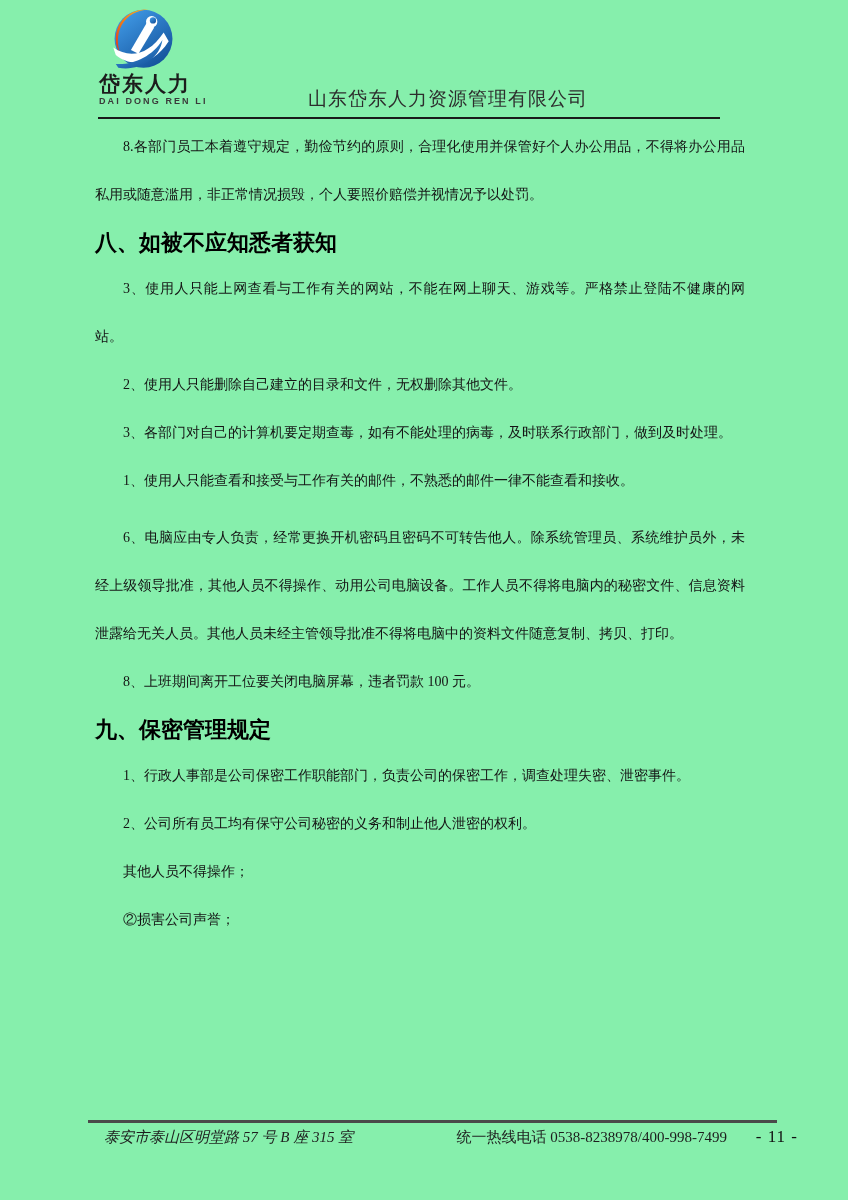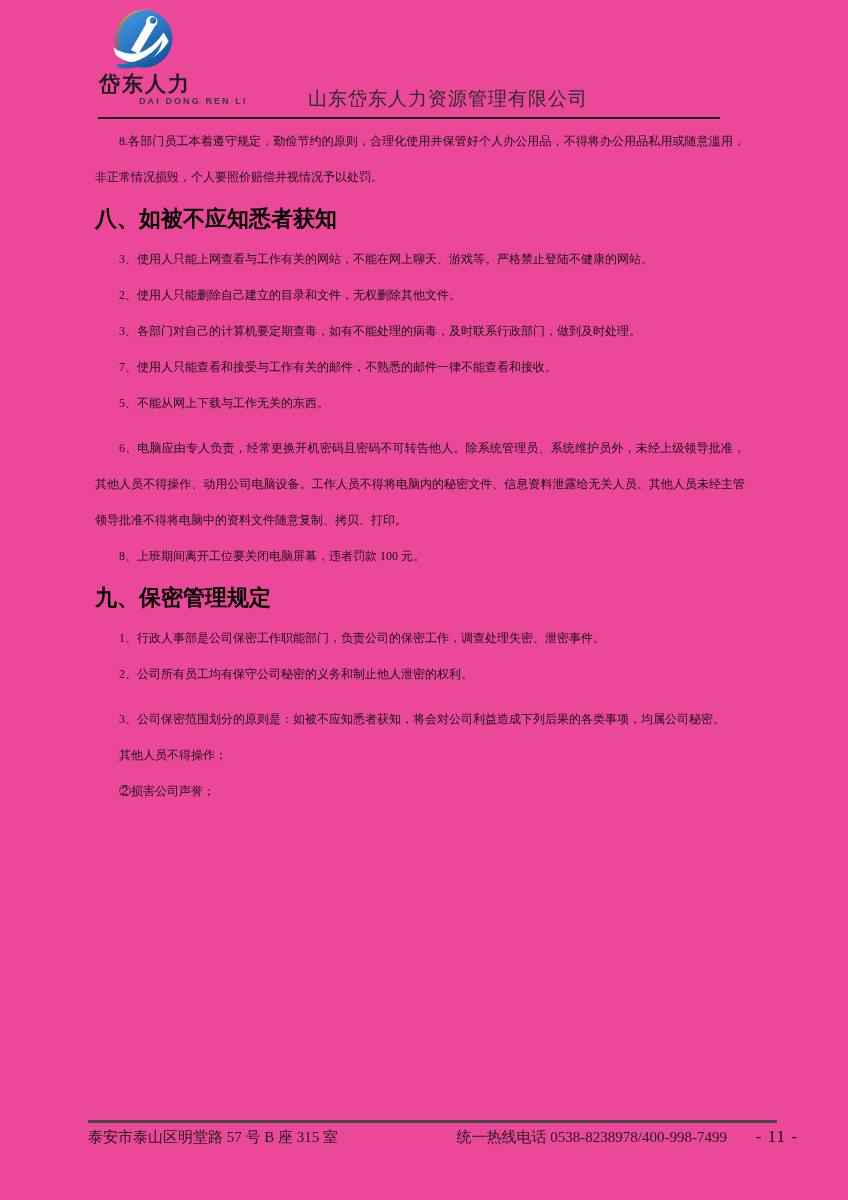--- a/index.html
+++ b/index.html
@@ -5,55 +5,55 @@
   * { margin: 0; padding: 0; box-sizing: border-box; }
   html, body { background: #e9e9e9; }
   body {
     width: 848px; height: 1200px;
     font-family: "Liberation Serif", "DejaVu Serif", serif;
     color: #111;
   }
   .page {
     position: relative;
     width: 848px; height: 1200px;
-    background: #ec4899;
+    background: #86efac;
     overflow: hidden;
   }
 
   
   .logo-block {
     position: absolute; left: 99px; top: 8px; width: 100px;
     text-align: left;
   }
   .logo-mark { width: 63px; height: 64px; display: block; margin-left: 13px; }
   .logo-cn {
     font-family: "Liberation Sans", "DejaVu Sans", sans-serif;
     font-weight: bold; font-size: 21px; letter-spacing: 2px;
     color: #1c1c1c; line-height: 22px; margin-top: 1px; white-space: nowrap;
   }
   .logo-en {
     font-family: "Liberation Sans", "DejaVu Sans", sans-serif;
     font-weight: bold; font-size: 9px; letter-spacing: 2.1px;
-    color: #3a3a3a; line-height: 11px; margin-top: 1px; white-space: nowrap; margin-left: 40px;
+    color: #3a3a3a; line-height: 11px; margin-top: 1px; white-space: nowrap;
   }
   .company-name {
     position: absolute; left: 308px; top: 86px;
     font-size: 19px; color: #2d2d2d; letter-spacing: 1px; white-space: nowrap;
   }
   .header-rule {
     position: absolute; left: 98px; top: 117px;
     width: 622px; height: 2px; background: #1a1a1a;
   }
 
   
   .doc-body {
     position: absolute; left: 95px; top: 123px; width: 650px;
   }
   .para {
-    font-size: 12px; line-height: 36px;
+    font-size: 14px; line-height: 48px;
     text-align: justify; text-indent: 2em;
     color: #141414;
   }
   .para.heading {
     font-family: "Liberation Sans", "DejaVu Sans", sans-serif;
     font-weight: bold; font-size: 22px; line-height: 38px;
     text-indent: 0; text-align: left;
     margin: 5px 0 3px 0; color: #000;
   }
   .para.spaced { margin-top: 9px; }
@@ -61,21 +61,21 @@
   
   .footer-rule {
     position: absolute; left: 88px; top: 1120px;
     width: 689px; height: 3px; background: #4a4a4a;
   }
   .footer-row {
     position: absolute; left: 88px; top: 1128px; width: 689px;
     display: flex; justify-content: space-between; align-items: flex-start;
     font-size: 15px; color: #1d1d1d;
   }
-  .footer-address { margin-left: 0; white-space: nowrap; }
+  .footer-address { margin-left: 16px; white-space: nowrap; font-style: italic; }
   .footer-hotline { margin-right: 50px; white-space: nowrap; }
   .page-number {
     position: absolute; right: 50px; top: 1127px;
     font-size: 17px; color: #111; letter-spacing: 1px; white-space: nowrap;
   }
 </style>
 </head>
 <body>
 
 <div class="page">
@@ -114,28 +114,26 @@
     <div class="company-name">山东岱东人力资源管理有限公司</div>
     <div class="header-rule"></div>
   </header>
 
   <main class="doc-body">
       <p class="para body-text">8.各部门员工本着遵守规定，勤俭节约的原则，合理化使用并保管好个人办公用品，不得将办公用品私用或随意滥用，非正常情况损毁，个人要照价赔偿并视情况予以处罚。</p>
       <p class="para heading">八、如被不应知悉者获知</p>
       <p class="para body-text">3、使用人只能上网查看与工作有关的网站，不能在网上聊天、游戏等。严格禁止登陆不健康的网站。</p>
       <p class="para body-text">2、使用人只能删除自己建立的目录和文件，无权删除其他文件。</p>
       <p class="para body-text">3、各部门对自己的计算机要定期查毒，如有不能处理的病毒，及时联系行政部门，做到及时处理。</p>
-      <p class="para body-text">7、使用人只能查看和接受与工作有关的邮件，不熟悉的邮件一律不能查看和接收。</p>
-      <p class="para body-text">5、不能从网上下载与工作无关的东西。</p>
+      <p class="para body-text">1、使用人只能查看和接受与工作有关的邮件，不熟悉的邮件一律不能查看和接收。</p>
       <p class="para body-text spaced">6、电脑应由专人负责，经常更换开机密码且密码不可转告他人。除系统管理员、系统维护员外，未经上级领导批准，其他人员不得操作、动用公司电脑设备。工作人员不得将电脑内的秘密文件、信息资料泄露给无关人员。其他人员未经主管领导批准不得将电脑中的资料文件随意复制、拷贝、打印。</p>
       <p class="para body-text">8、上班期间离开工位要关闭电脑屏幕，违者罚款 100 元。</p>
       <p class="para heading">九、保密管理规定</p>
       <p class="para body-text">1、行政人事部是公司保密工作职能部门，负责公司的保密工作，调查处理失密、泄密事件。</p>
       <p class="para body-text">2、公司所有员工均有保守公司秘密的义务和制止他人泄密的权利。</p>
-      <p class="para body-text spaced">3、公司保密范围划分的原则是：如被不应知悉者获知，将会对公司利益造成下列后果的各类事项，均属公司秘密。</p>
       <p class="para body-text">其他人员不得操作；</p>
       <p class="para body-text">②损害公司声誉；</p>
     </main>
 
   <footer>
     <div class="footer-rule"></div>
     <div class="footer-row">
       <span class="footer-address">泰安市泰山区明堂路 57 号 B 座 315 室</span>
       <span class="footer-hotline">统一热线电话 0538-8238978/400-998-7499</span>
     </div>

